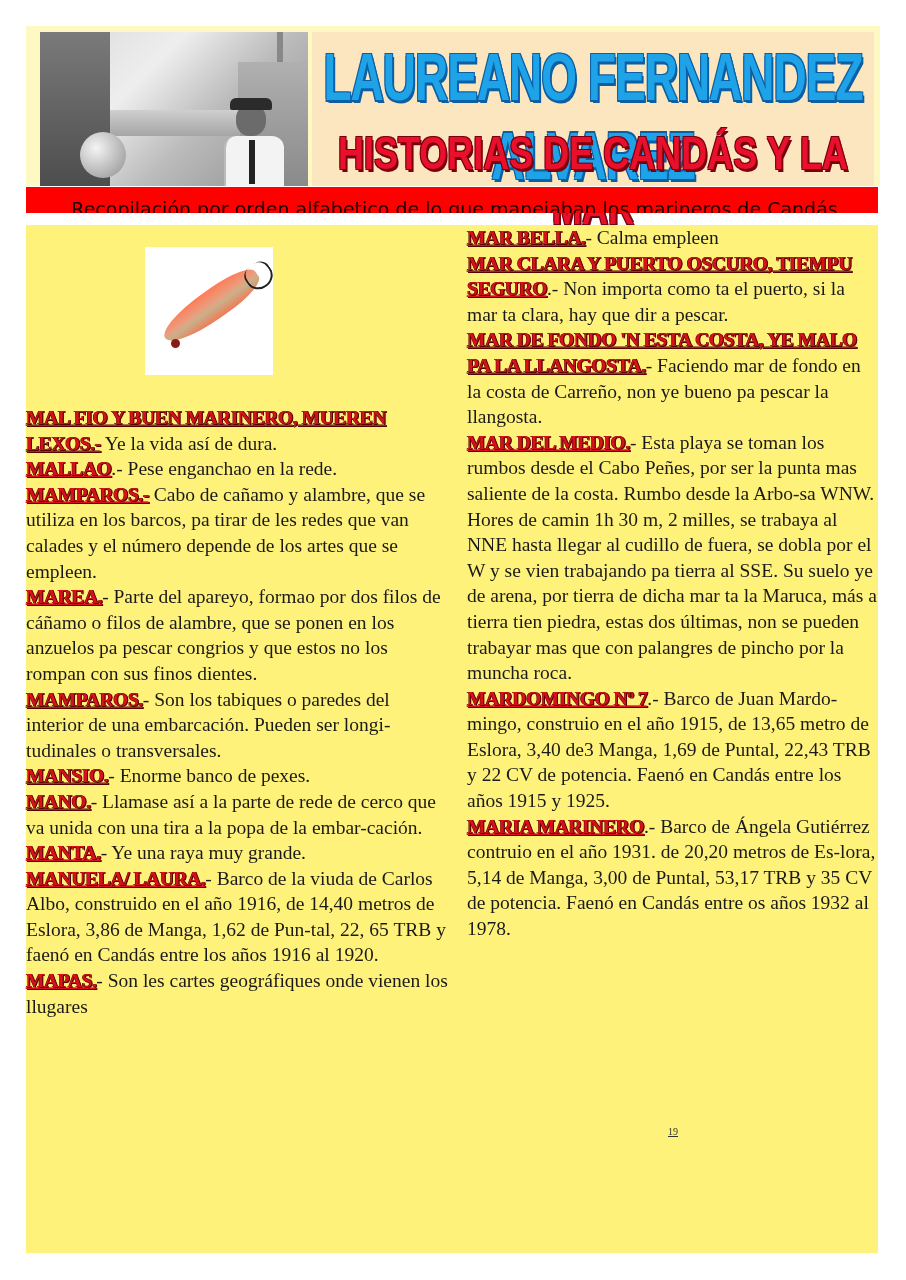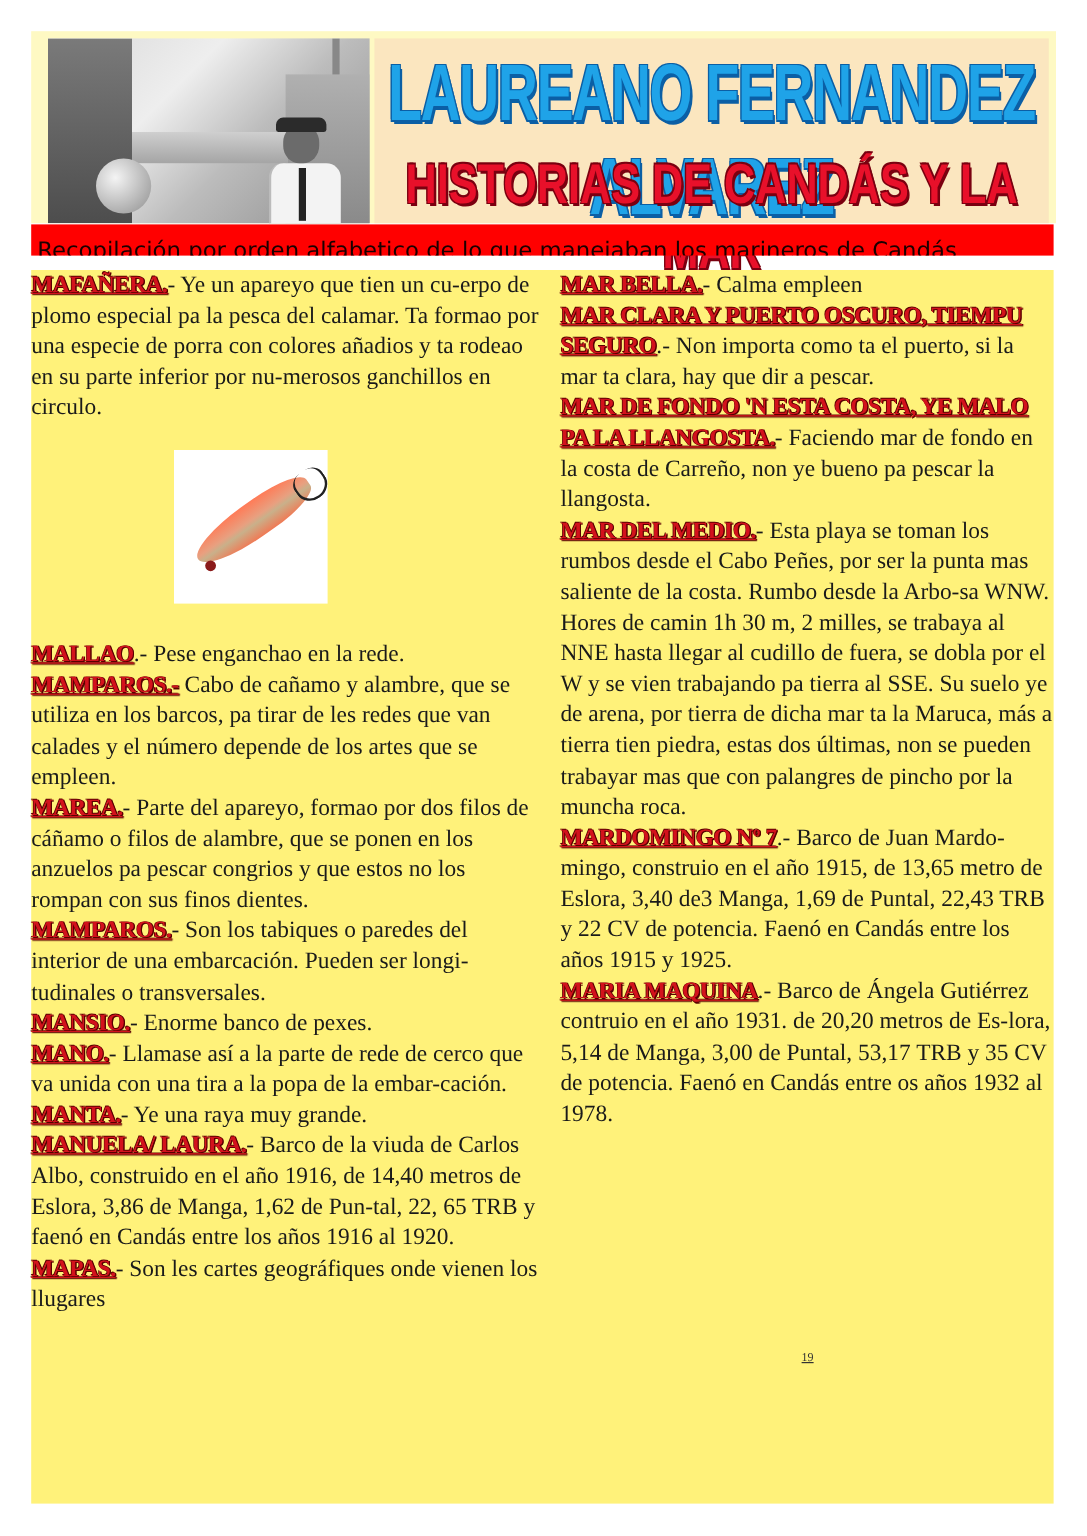--- a/index.html
+++ b/index.html
@@ -41,21 +41,21 @@
       font-size: 36px; color: #e8102a;
       transform: scaleY(1.3); transform-origin: top center;
       text-shadow: 2px 2px 0 #7a0010, -1px -1px 0 #7a0010, 1px -1px 0 #7a0010, -1px 1px 0 #7a0010;
     }
 
     .banner {
       position: absolute; left: 26px; top: 187px; width: 852px; height: 26px;
       background: #ff0000;
       font-family: "DejaVu Sans", "Liberation Sans", sans-serif; font-size: 19px;
       color: #1a0000; line-height: 44px; padding-left: 5px; box-sizing: border-box;
-      white-space: nowrap; overflow: hidden;
+      white-space: nowrap; overflow: hidden; text-align: center;
     }
 
     .content {
       position: absolute; left: 26px; top: 225px; width: 852px; height: 1028px;
       background: #fff27a;
     }
     .col {
       position: absolute; top: 0; font-size: 19.5px; line-height: 25.6px; color: #1a1a1a;
     }
     .col-left { left: 0; width: 425px; }
@@ -106,42 +106,42 @@
   <div class="title-panel">
     <div class="title-line1">LAUREANO FERNANDEZ ALVAREZ</div>
     <div class="title-line2">HISTORIAS DE CANDÁS Y LA MAR</div>
   </div>
 </div>
 
 <div class="banner">Recopilación por orden alfabetico de lo que manejaban los marineros de Candás</div>
 
 <div class="content">
   <div class="col col-left">
-    <p class="entry"><span class="term">MAFAÑERA.</span><span>- </span><span>Ye un apareyo que tien un cu-erpo de plomo especial pa la pesca del calamar. Ta formao por una especie de porra con colores añadios y ta rodeao en su parte inferior por nu-merosos ganchillos en circulo.</span></p>
 
     <div class="lure" title="Squid jig fishing lure (mafañera), orange with hooks">
       <div class="body"></div>
       <div class="eye"></div>
       <div class="hooks"></div>
     </div>
 
+    <p class="entry"><span class="term">MAL FIO Y BUEN MARINERO, MUEREN LEXOS.-</span><span> </span><span>Ye la vida así de dura.</span></p>
     <p class="entry"><span class="term">MALLAO</span><span>.- </span><span>Pese enganchao en la rede.</span></p>
     <p class="entry"><span class="term">MAMPAROS.-</span><span> </span><span>Cabo de cañamo y alambre, que se utiliza en los barcos, pa tirar de les redes que van calades y el número depende de los artes que se empleen.</span></p>
     <p class="entry"><span class="term">MAREA.</span><span>- </span><span>Parte del apareyo, formao por dos filos de cáñamo o filos de alambre, que se ponen en los anzuelos pa pescar congrios y que estos no los rompan con sus finos dientes.</span></p>
     <p class="entry"><span class="term">MAMPAROS.</span><span>- </span><span>Son los tabiques o paredes del interior de una embarcación. Pueden ser longi-tudinales o transversales.</span></p>
     <p class="entry"><span class="term">MANSIO.</span><span>- </span><span>Enorme banco de pexes.</span></p>
     <p class="entry"><span class="term">MANO.</span><span>- </span><span>Llamase así a la parte de rede de cerco que va unida con una tira a la popa de la embar-cación.</span></p>
     <p class="entry"><span class="term">MANTA.</span><span>- </span><span>Ye una raya muy grande.</span></p>
     <p class="entry"><span class="term">MANUELA/ LAURA.</span><span>- </span><span>Barco de la viuda de Carlos Albo, construido en el año 1916, de 14,40 metros de Eslora, 3,86 de Manga, 1,62 de Pun-tal, 22, 65 TRB y faenó en Candás entre los años 1916 al 1920.</span></p>
     <p class="entry"><span class="term">MAPAS.</span><span>- </span><span>Son les cartes geográfiques onde vienen los llugares</span></p>
   </div>
 
   <div class="col col-right">
     <p class="entry"><span class="term">MAR BELLA.</span><span>- </span><span>Calma empleen</span></p>
     <p class="entry"><span class="term">MAR CLARA Y PUERTO OSCURO, TIEMPU SEGURO</span><span>.- </span><span>Non importa como ta el puerto, si la mar ta clara, hay que dir a pescar.</span></p>
     <p class="entry"><span class="term">MAR DE FONDO 'N ESTA COSTA, YE MALO PA LA LLANGOSTA.</span><span>- </span><span>Faciendo mar de fondo en la costa de Carreño, non ye bueno pa pescar la llangosta.</span></p>
     <p class="entry"><span class="term">MAR DEL MEDIO.</span><span>- </span><span>Esta playa se toman los rumbos desde el Cabo Peñes, por ser la punta mas saliente de la costa. Rumbo desde la Arbo-sa WNW. Hores de camin 1h 30 m, 2 milles, se trabaya al NNE hasta llegar al cudillo de fuera, se dobla por el W y se vien trabajando pa tierra al SSE. Su suelo ye de arena, por tierra de dicha mar ta la Maruca, más a tierra tien piedra, estas dos últimas, non se pueden trabayar mas que con palangres de pincho por la muncha roca.</span></p>
     <p class="entry"><span class="term">MARDOMINGO Nº 7</span><span>.- </span><span>Barco de Juan Mardo-mingo, construio en el año 1915, de 13,65 metro de Eslora, 3,40 de3 Manga, 1,69 de Puntal, 22,43 TRB y 22 CV de potencia. Faenó en Candás entre los años 1915 y 1925.</span></p>
-    <p class="entry"><span class="term">MARIA MAQUINA</span><span>.- </span><span>Barco de Ángela Gutiérrez contruio en el año 1931. de 20,20 metros de Es-lora, 5,14 de Manga, 3,00 de Puntal, 53,17 TRB y 35 CV de potencia. Faenó en Candás entre os años 1932 al 1978.</span></p>
+    <p class="entry"><span class="term">MARIA MARINERO</span><span>.- </span><span>Barco de Ángela Gutiérrez contruio en el año 1931. de 20,20 metros de Es-lora, 5,14 de Manga, 3,00 de Puntal, 53,17 TRB y 35 CV de potencia. Faenó en Candás entre os años 1932 al 1978.</span></p>
   </div>
 </div>
 
 <div class="page-number">19</div>
 
 </body></html>

